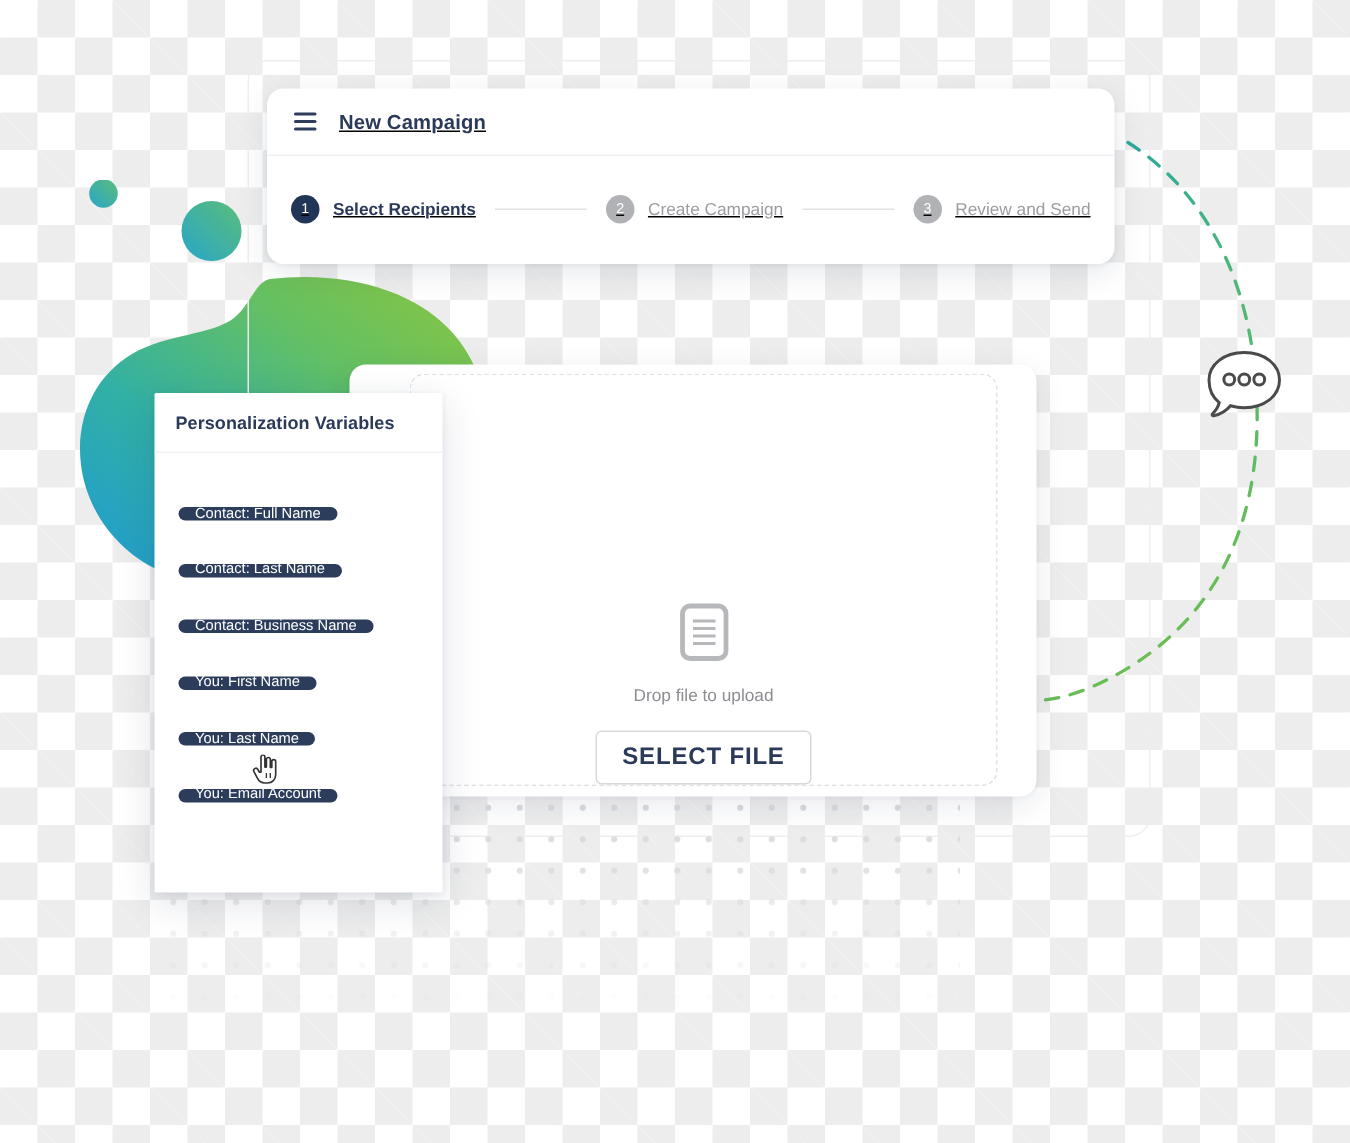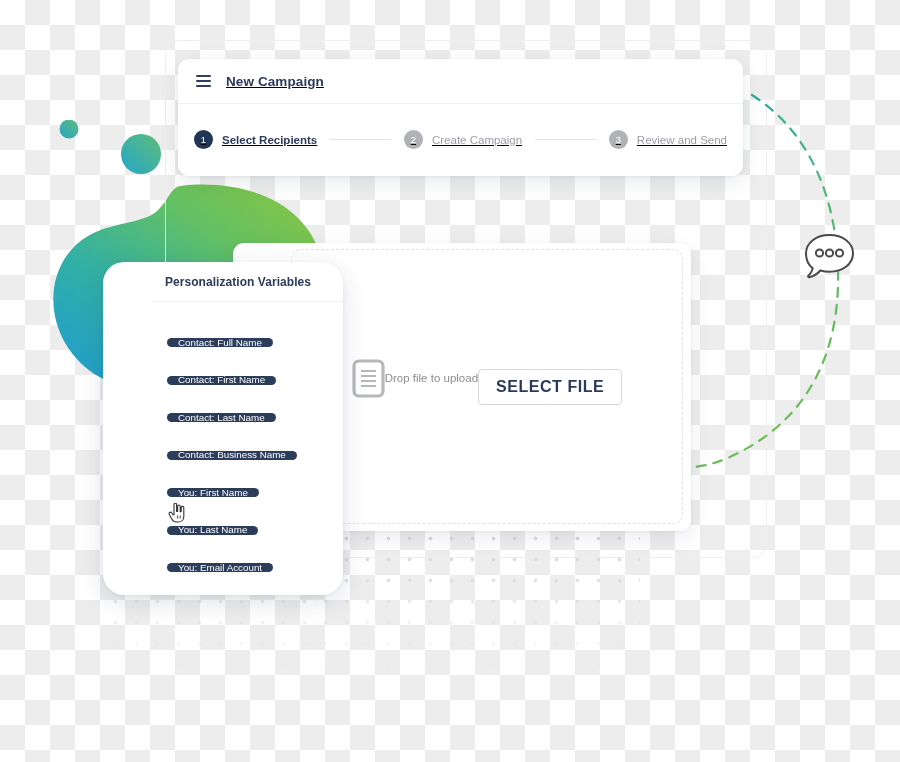--- a/index.html
+++ b/index.html
@@ -154,29 +154,29 @@
   .upload-card {
     position: absolute;
     left: 233px; top: 243px;
     width: 458px; height: 288px;
     background: #ffffff;
     border-radius: 11px;
     box-shadow: 0 6px 22px rgba(23,38,70,0.09), 0 1px 3px rgba(23,38,70,0.05);
   }
   .dropzone {
     position: absolute;
-    left: 58px; top: 6px;
+    left: 40px; top: 6px;
     width: 392px; height: 275px;
     border: 1.4px dashed #e0e1e4;
     border-radius: 10px;
     box-sizing: border-box;
     display: flex;
-    flex-direction: row;
-    align-items: center;
-    justify-content: center;
+    flex-direction: column;
+    align-items: center;
+    justify-content: flex-end;
   }
   .doc-icon {
     width: 33px; height: 39px;
     margin-bottom: 17px;
   }
   .drop-text {
     font-size: 11.5px;
     color: #8b8d92;
     margin-bottom: 17px;
   }
@@ -192,24 +192,23 @@
     padding: 8px 17px;
     cursor: pointer;
   }
 
   
   .pv-panel {
     position: absolute;
     left: 103px; top: 262px;
     width: 192px; height: 333px;
     background: #ffffff;
-    border-radius: 21px;
+    border-radius: 1px;
     box-shadow: 0 7px 26px rgba(23,38,70,0.13), 0 1px 4px rgba(23,38,70,0.07);
     overflow: hidden;
-    padding-left: 48px;
   }
   .pv-header {
     height: 40px;
     display: flex;
     align-items: center;
     padding-left: 14px;
     border-bottom: 1px solid #f1f2f4;
     box-sizing: border-box;
   }
   .pv-title {
@@ -340,21 +339,20 @@
       <button class="select-file-btn">SELECT FILE</button>
     </div>
   </div>
 
   <div class="pv-panel">
     <div class="pv-header">
       <div class="pv-title">Personalization Variables</div>
     </div>
     <div class="pv-list">
       <div class="pv-row"><span class="pv-pill">Contact: Full Name</span></div>
-      <div class="pv-row"><span class="pv-pill">Contact: First Name</span></div>
       <div class="pv-row"><span class="pv-pill">Contact: Last Name</span></div>
       <div class="pv-row"><span class="pv-pill">Contact: Business Name</span></div>
       <div class="pv-row"><span class="pv-pill">You: First Name</span></div>
       <div class="pv-row"><span class="pv-pill">You: Last Name</span></div>
       <div class="pv-row"><span class="pv-pill">You: Email Account</span></div>
     </div>
   </div>
 
   <svg id="cursor" viewBox="0 0 17 20">
     <path d="M6,1.6 C6,0.8 6.6,0.3 7.3,0.3 C8,0.3 8.6,0.8 8.6,1.6 L8.6,8.4

